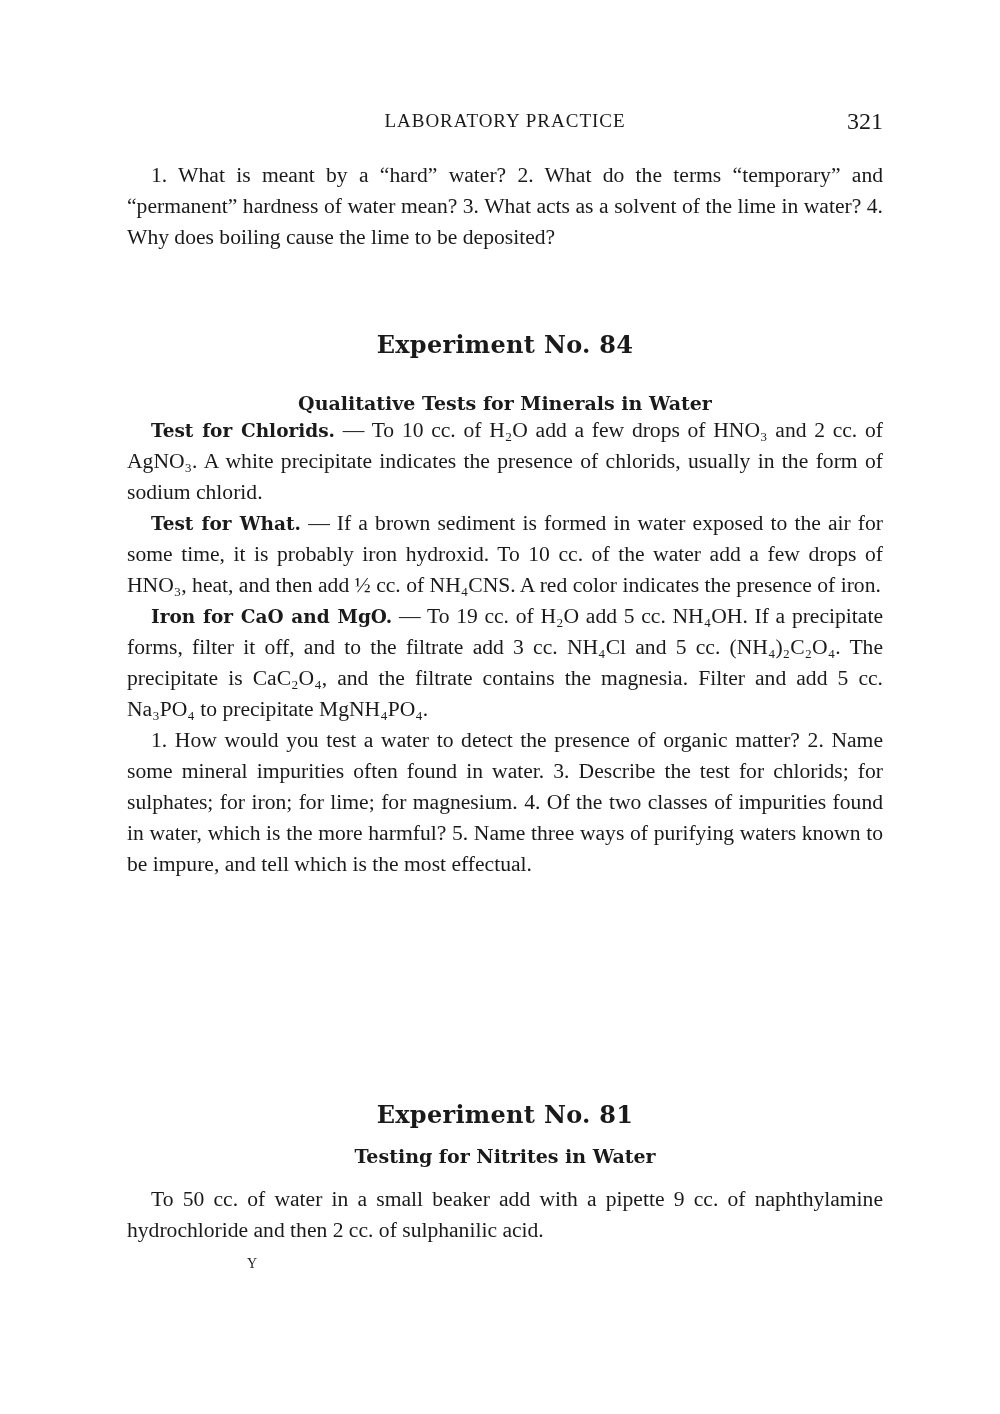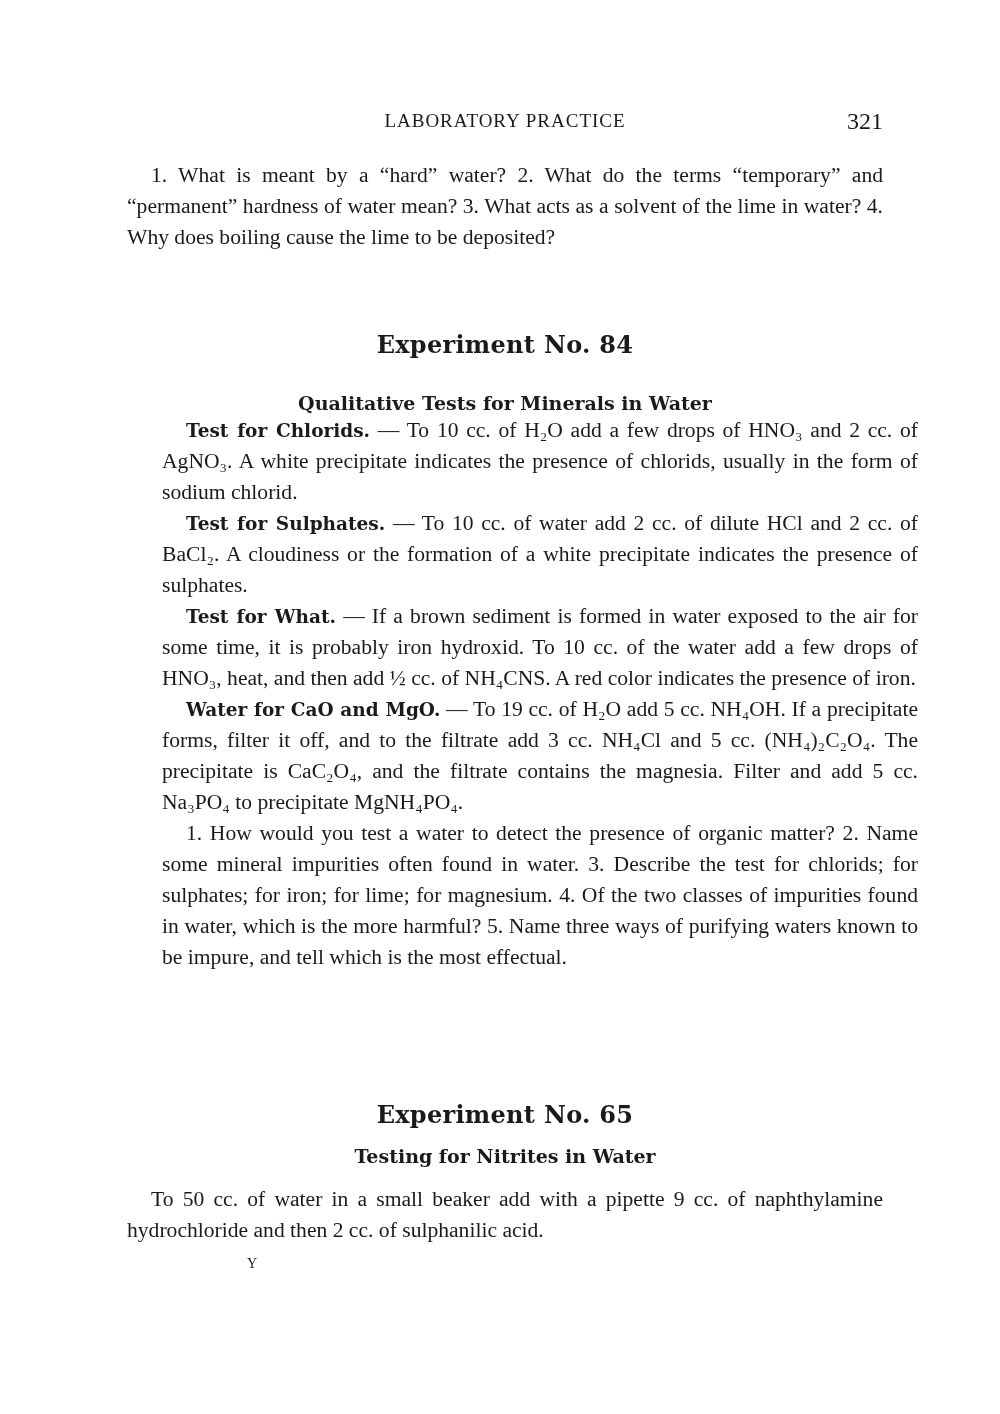--- a/index.html
+++ b/index.html
@@ -30,41 +30,37 @@
     <div class="page-number">321</div>
   </div>
 
   <div class="block" style="top:160px;">
     <p>1. What is meant by a “hard” water?  2. What do the terms “temporary” and “permanent” hardness of water mean?  3. What acts as a solvent of the lime in water?  4. Why does boiling cause the lime to be deposited?</p>
   </div>
 
   <div class="h-exp" style="top:330px;">Experiment No. 84</div>
   <div class="h-sub" style="top:392px;">Qualitative Tests for Minerals in Water</div>
 
-  <div class="block" style="top:415px;margin-left:35px;">
+  <div class="block" style="top:415px;">
     <p>
       <span class="lead">Test for Chlorids.</span>
       <span>— To 10 cc. of H₂O add a few drops of HNO₃ and 2 cc. of AgNO₃. A white precipitate indicates the presence of chlorids, usually in the form of sodium chlorid.</span>
-    </p>
-    <p>
-      <span class="lead">Test for Sulphates.</span>
-      <span>— To 10 cc. of water add 2 cc. of dilute HCl and 2 cc. of BaCl₂. A cloudiness or the formation of a white precipitate indicates the presence of sulphates.</span>
     </p>
     <p>
       <span class="lead">Test for What.</span>
       <span>— If a brown sediment is formed in water exposed to the air for some time, it is probably iron hydroxid. To 10 cc. of the water add a few drops of HNO₃, heat, and then add ½ cc. of NH₄CNS. A red color indicates the presence of iron.</span>
     </p>
     <p>
-      <span class="lead">Water for CaO and MgO.</span>
+      <span class="lead">Iron for CaO and MgO.</span>
       <span>— To 19 cc. of H₂O add 5 cc. NH₄OH. If a precipitate forms, filter it off, and to the filtrate add 3 cc. NH₄Cl and 5 cc. (NH₄)₂C₂O₄. The precipitate is CaC₂O₄, and the filtrate contains the magnesia. Filter and add 5 cc. Na₃PO₄ to precipitate MgNH₄PO₄.</span>
     </p>
     <p>1. How would you test a water to detect the presence of organic matter?  2. Name some mineral impurities often found in water.  3. Describe the test for chlorids; for sulphates; for iron; for lime; for magnesium.  4. Of the two classes of impurities found in water, which is the more harmful?  5. Name three ways of purifying waters known to be impure, and tell which is the most effectual.</p>
   </div>
 
-  <div class="h-exp" style="top:1100px;">Experiment No. 65</div>
+  <div class="h-exp" style="top:1100px;">Experiment No. 81</div>
   <div class="h-sub" style="top:1145px;">Testing for Nitrites in Water</div>
 
   <div class="block" style="top:1184px;">
     <p>To 50 cc. of water in a small beaker add with a pipette 9 cc. of naphthylamine hydrochloride and then 2 cc. of sulphanilic acid.</p>
   </div>
 
 </div>
 
 <div class="sig">Y</div>
 

